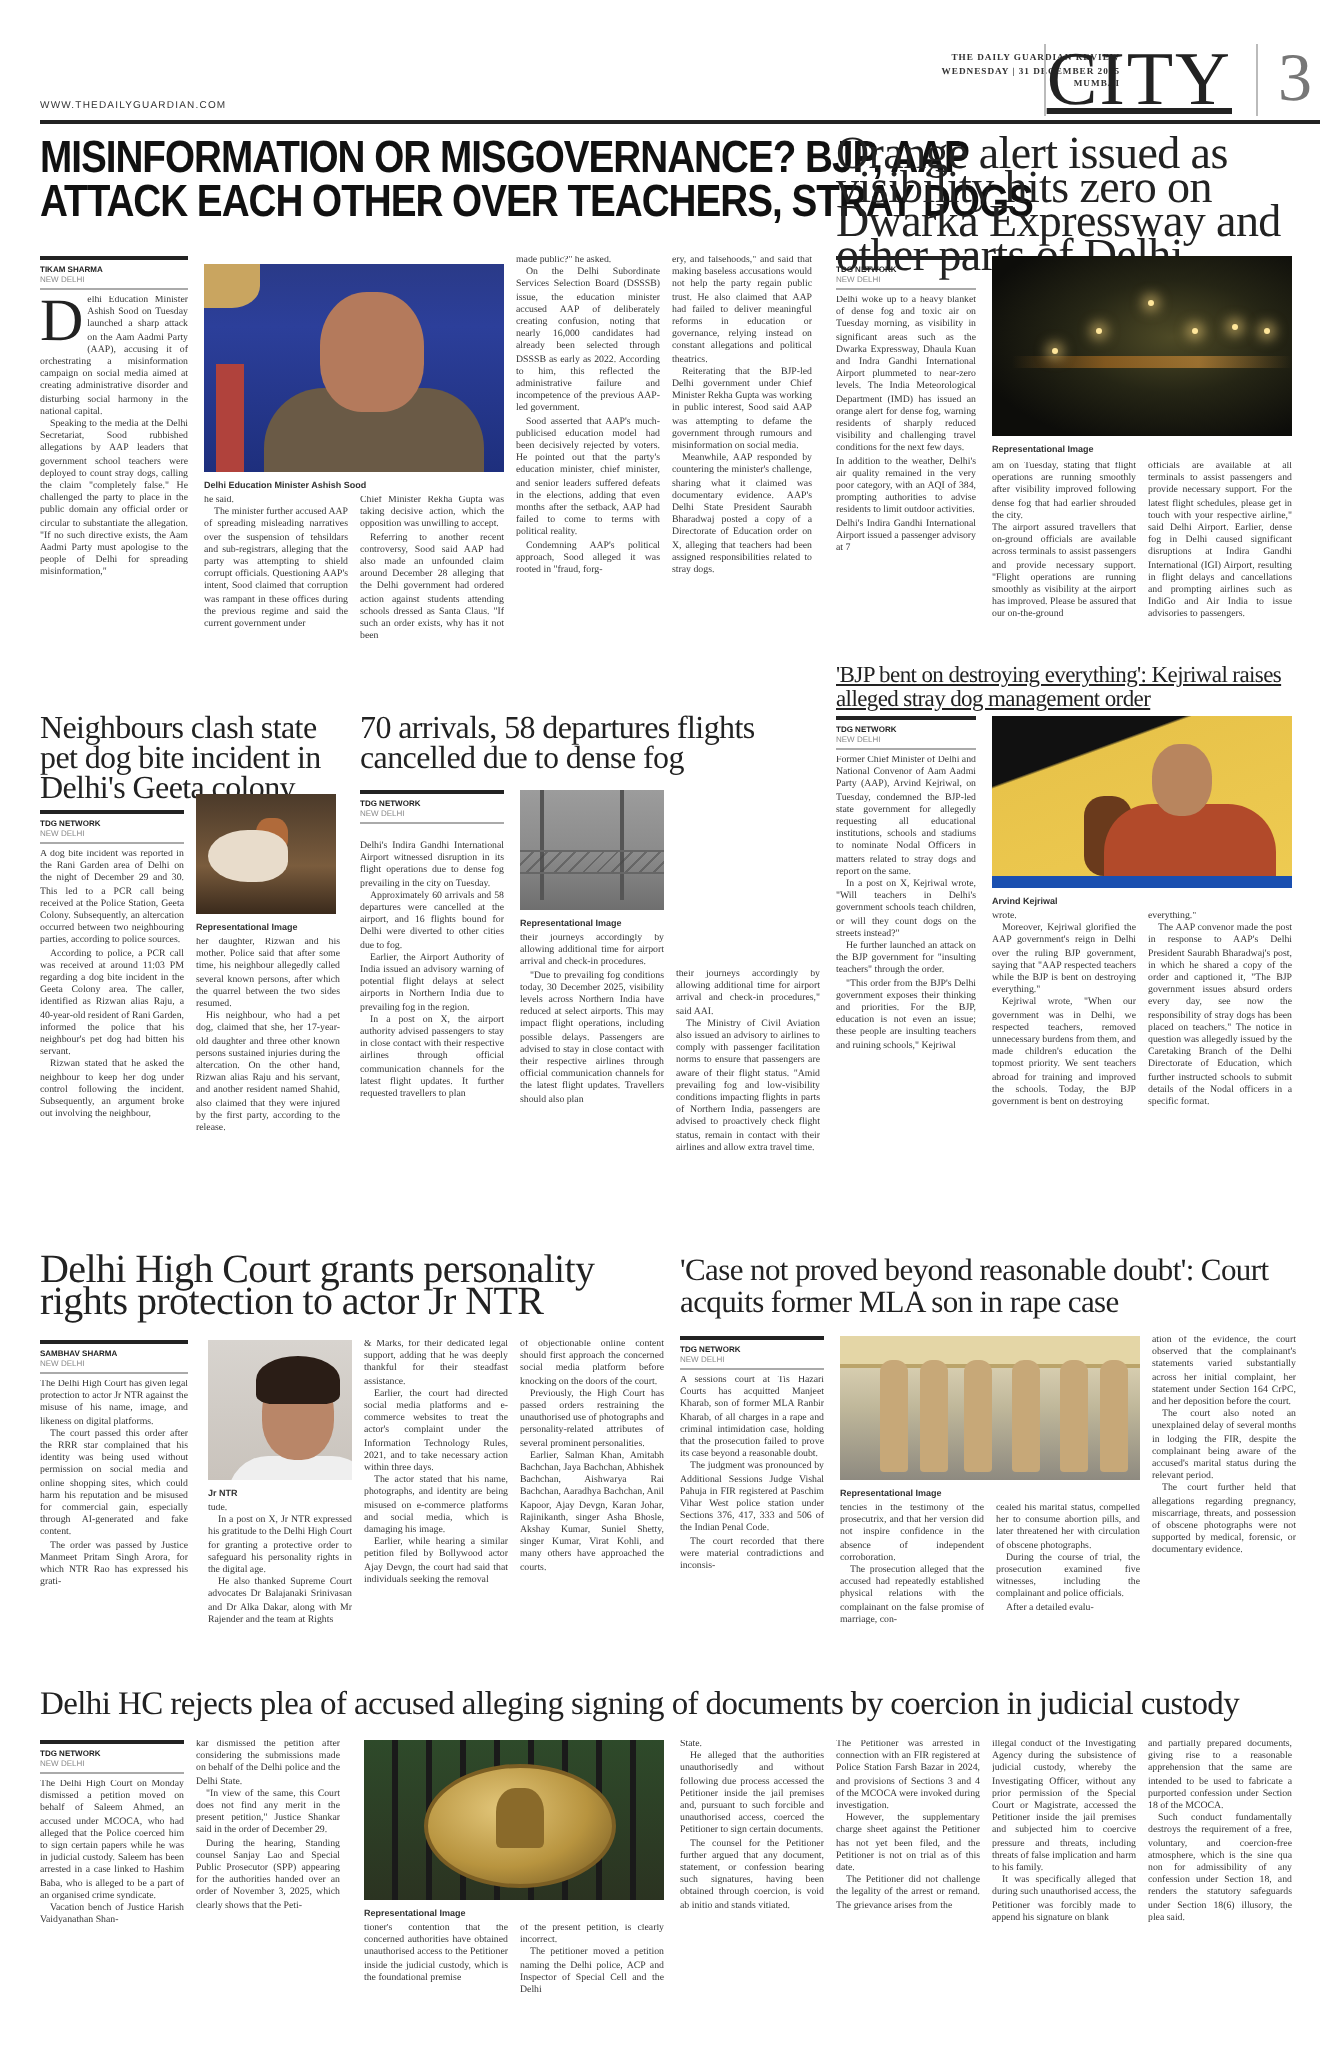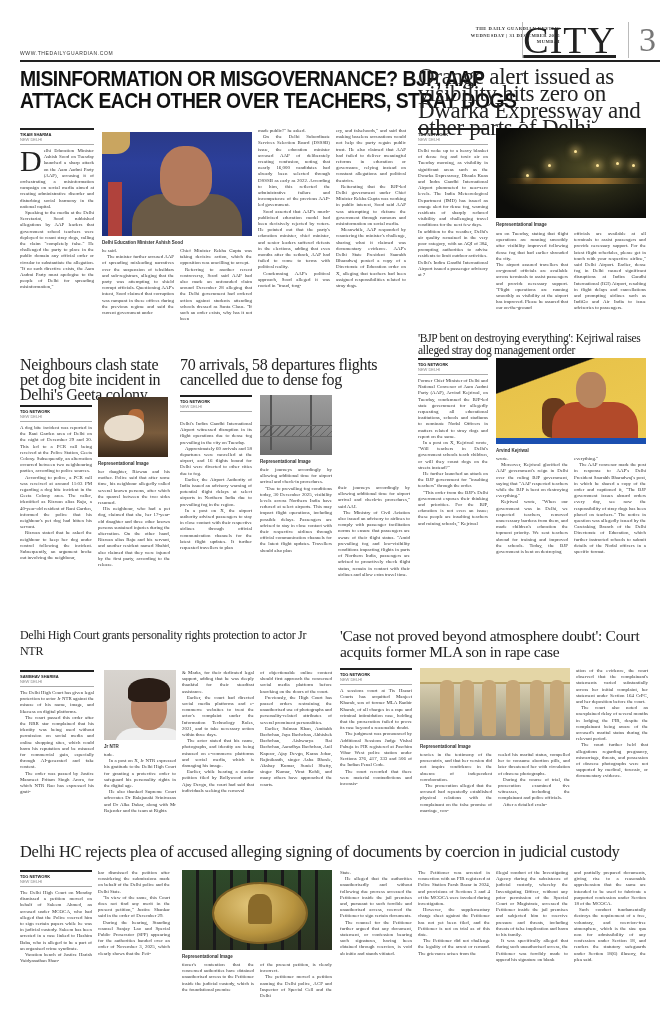--- a/index.html
+++ b/index.html
@@ -216,21 +216,21 @@
     <p class="noindent">their journeys accordingly by allowing additional time for airport arrival and check-in procedures.</p>
     <p>"Due to prevailing fog conditions today, 30 December 2025, visibility levels across Northern India have reduced at select airports. This may impact flight operations, including possible delays. Passengers are advised to stay in close contact with their respective airlines through official communication channels for the latest flight updates. Travellers should also plan</p>
   </div>
 </div>
 <div class="col" style="position:absolute; left:338px; top:485px; width:72px; height:135px;">
   <p class="noindent">their journeys accordingly by allowing additional time for airport arrival and check-in procedures," said AAI.</p>
   <p>The Ministry of Civil Aviation also issued an advisory to airlines to comply with passenger facilitation norms to ensure that passengers are aware of their flight status. "Amid prevailing fog and low-visibility conditions impacting flights in parts of Northern India, passengers are advised to proactively check flight status, remain in contact with their airlines and allow extra travel time.</p>
 </div>
 
 <div class="story" style="left:418px; top:332px; width:245px;">
-  <div class="hl-serif" style="font-size:11.5px; line-height:12px;">'BJP bent on destroying everything': Kejriwal raises alleged stray dog management order</div>
+  <div class="hl-serif" style="font-size:11.5px; line-height:12px;text-decoration:underline;">'BJP bent on destroying everything': Kejriwal raises alleged stray dog management order</div>
 </div>
 <div class="story" style="left:418px; top:358px; width:240px; height:262px;">
   <div style="position:absolute; left:0; top:0; width:70px;">
     <div class="byline">
       <span class="by">TDG NETWORK</span>
       <span class="loc">NEW DELHI</span>
     </div>
     <div class="col" style="height:240px;">
       <p class="noindent">Former Chief Minister of Delhi and National Convenor of Aam Aadmi Party (AAP), Arvind Kejriwal, on Tuesday, condemned the BJP-led state government for allegedly requesting all educational institutions, schools and stadiums to nominate Nodal Officers in matters related to stray dogs and report on the same.</p>
       <p>In a post on X, Kejriwal wrote, "Will teachers in Delhi's government schools teach children, or will they count dogs on the streets instead?"</p>
@@ -251,21 +251,21 @@
     <p>Moreover, Kejriwal glorified the AAP government's reign in Delhi over the ruling BJP government, saying that "AAP respected teachers while the BJP is bent on destroying everything."</p>
     <p>Kejriwal wrote, "When our government was in Delhi, we respected teachers, removed unnecessary burdens from them, and made children's education the topmost priority. We sent teachers abroad for training and improved the schools. Today, the BJP government is bent on destroying</p>
   </div>
   <div class="col" style="position:absolute; left:156px; top:98px; width:72px; height:160px;">
     <p class="noindent">everything."</p>
     <p>The AAP convenor made the post in response to AAP's Delhi President Saurabh Bharadwaj's post, in which he shared a copy of the order and captioned it, "The BJP government issues absurd orders every day, see now the responsibility of stray dogs has been placed on teachers." The notice in question was allegedly issued by the Caretaking Branch of the Delhi Directorate of Education, which further instructed schools to submit details of the Nodal officers in a specific format.</p>
   </div>
 </div>
 
 <div class="story" style="left:20px; top:628px; width:300px;">
-  <div class="hl-serif" style="font-size:12px; line-height:15.5px; width:290px;">Delhi High Court grants personality rights protection to actor Jr NTR</div>
+  <div class="hl-serif" style="font-size:20px; line-height:15.5px; width:290px;">Delhi High Court grants personality rights protection to actor Jr NTR</div>
 </div>
 <div class="story" style="left:20px; top:670px; width:312px; height:168px;">
   <div style="position:absolute; left:0; top:0; width:74px;">
     <div class="byline">
       <span class="by">SAMBHAV SHARMA</span>
       <span class="loc">NEW DELHI</span>
     </div>
     <div class="col" style="height:150px;">
       <p class="noindent">The Delhi High Court has given legal protection to actor Jr NTR against the misuse of his name, image, and likeness on digital platforms.</p>
       <p>The court passed this order after the RRR star complained that his identity was being used without permission on social media and online shopping sites, which could harm his reputation and be misused for commercial gain, especially through AI-generated and fake content.</p>
@@ -290,21 +290,21 @@
     <p>Earlier, while hearing a similar petition filed by Bollywood actor Ajay Devgn, the court had said that individuals seeking the removal</p>
   </div>
   <div class="col" style="position:absolute; left:240px; top:0; width:72px; height:166px;">
     <p class="noindent">of objectionable online content should first approach the concerned social media platform before knocking on the doors of the court.</p>
     <p>Previously, the High Court has passed orders restraining the unauthorised use of photographs and personality-related attributes of several prominent personalities.</p>
     <p>Earlier, Salman Khan, Amitabh Bachchan, Jaya Bachchan, Abhishek Bachchan, Aishwarya Rai Bachchan, Aaradhya Bachchan, Anil Kapoor, Ajay Devgn, Karan Johar, Rajinikanth, singer Asha Bhosle, Akshay Kumar, Suniel Shetty, singer Kumar, Virat Kohli, and many others have approached the courts.</p>
   </div>
 </div>
 
 <div class="story" style="left:340px; top:628px; width:325px;">
-  <div class="hl-serif" style="font-size:15.5px; line-height:15.5px;">'Case not proved beyond atmosphere doubt': Court acquits former MLA son in rape case</div>
+  <div class="hl-serif" style="font-size:15.5px; line-height:15.5px;">'Case not proved beyond reasonable doubt': Court acquits former MLA son in rape case</div>
 </div>
 <div class="story" style="left:340px; top:668px; width:318px; height:170px;">
   <div style="position:absolute; left:0; top:0; width:72px;">
     <div class="byline">
       <span class="by">TDG NETWORK</span>
       <span class="loc">NEW DELHI</span>
     </div>
     <div class="col" style="height:152px;">
       <p class="noindent">A sessions court at Tis Hazari Courts has acquitted Manjeet Kharab, son of former MLA Ranbir Kharab, of all charges in a rape and criminal intimidation case, holding that the prosecution failed to prove its case beyond a reasonable doubt.</p>
       <p>The judgment was pronounced by Additional Sessions Judge Vishal Pahuja in FIR registered at Paschim Vihar West police station under Sections 376, 417, 333 and 506 of the Indian Penal Code.</p>

